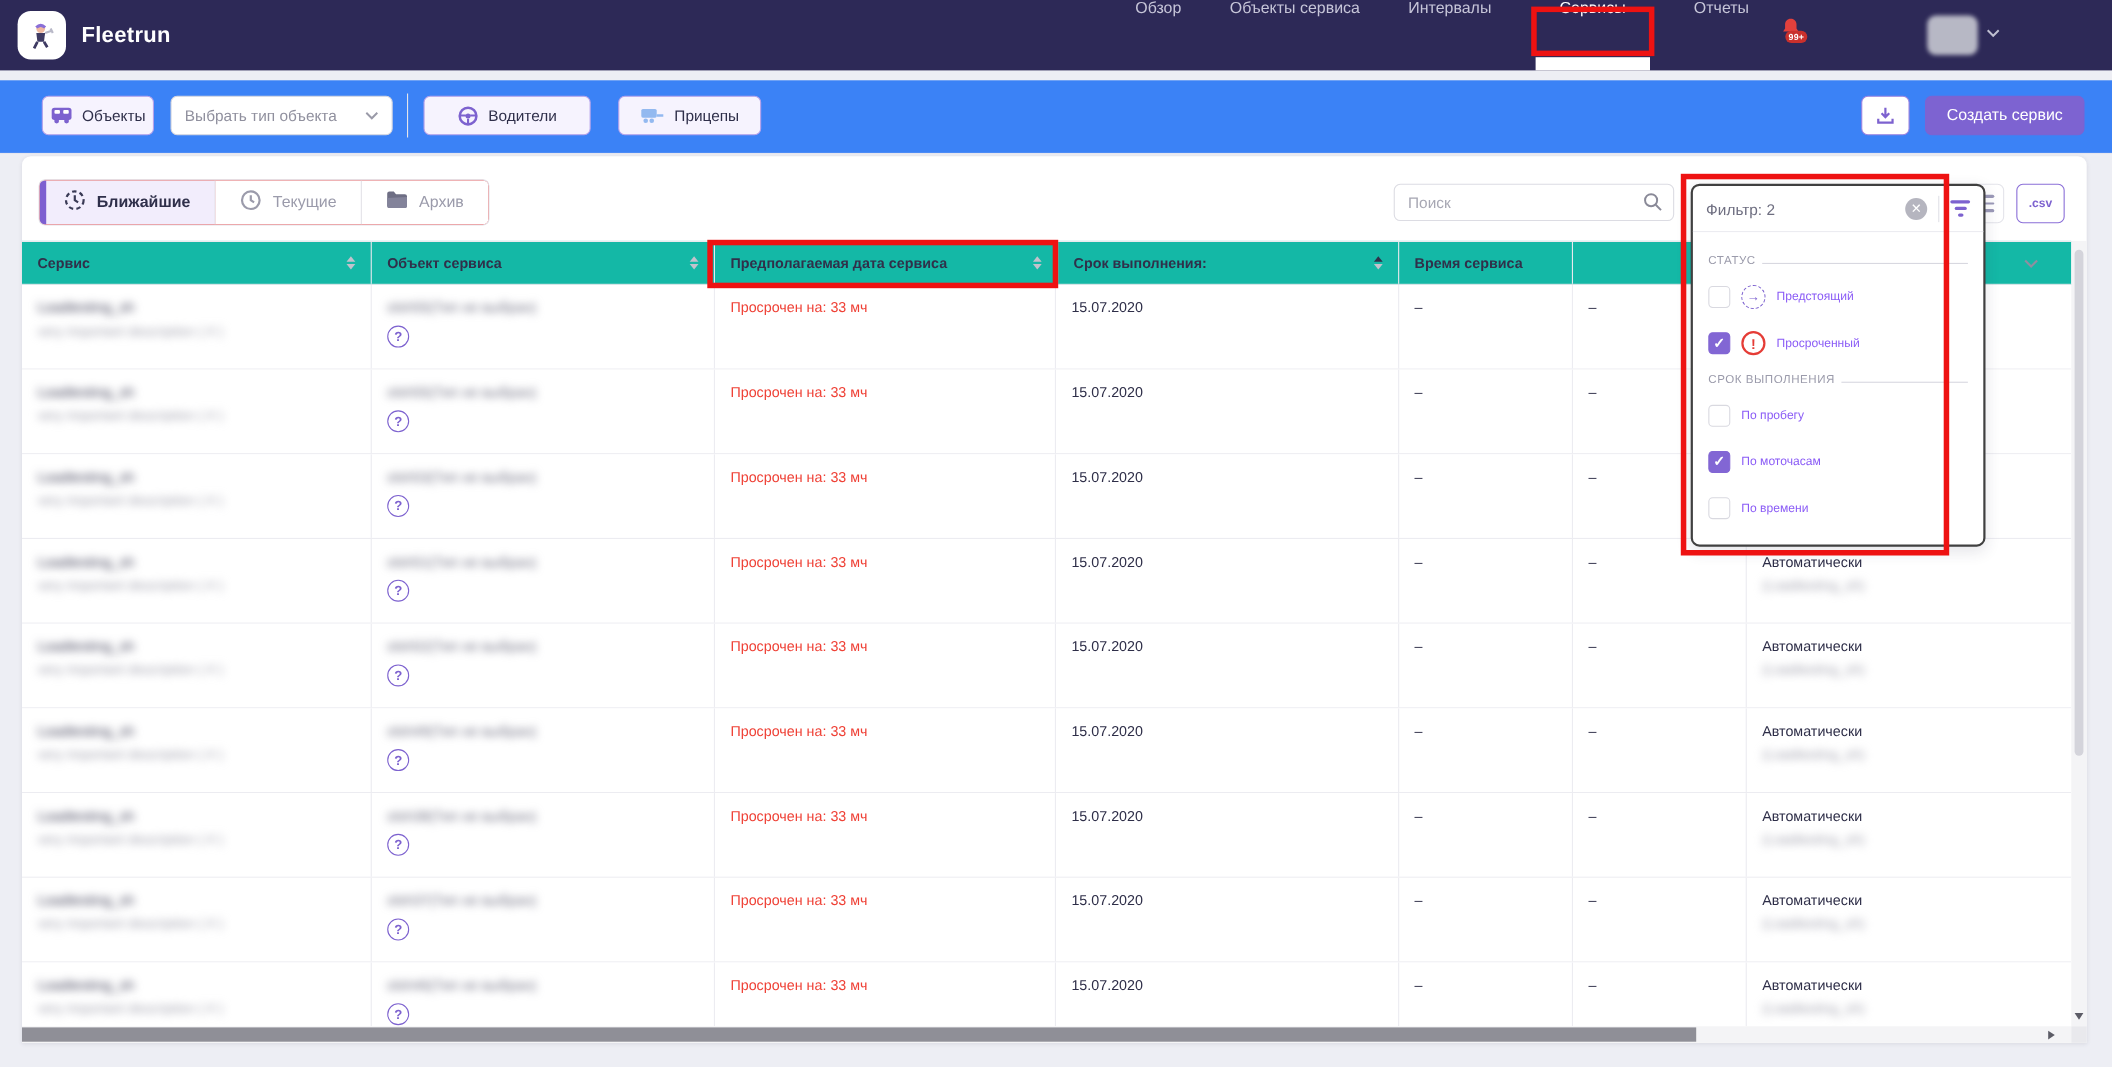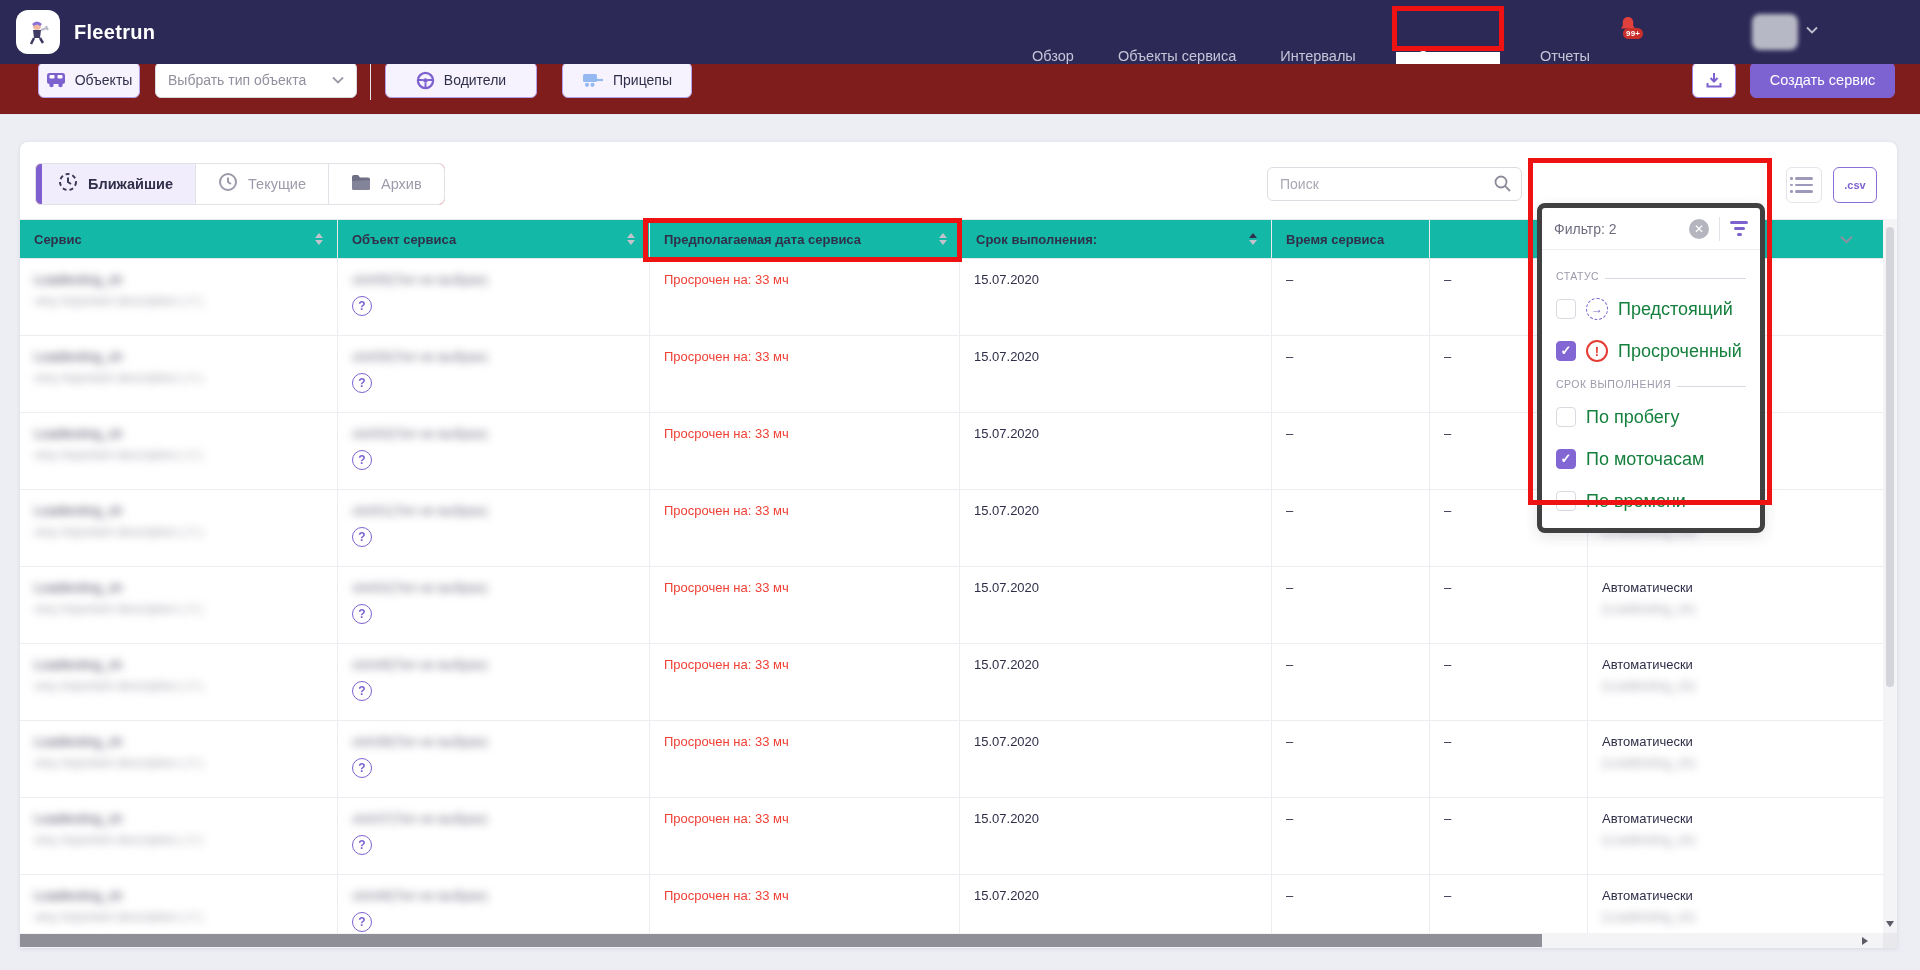--- a/index.html
+++ b/index.html
@@ -6,36 +6,36 @@
   html,body { width:1920px; height:970px; overflow:hidden; background:#edeef4;
               font-family:"Liberation Sans", sans-serif; }
 
   
   .navbar { position:absolute; left:0; top:0; width:1920px; height:64px; background:#2d2957; z-index:50; }
   .logo { position:absolute; left:16px; top:10px; width:44px; height:44px; background:#fff; border-radius:12px;
           display:flex; align-items:center; justify-content:center; cursor:pointer; }
   .brand { position:absolute; left:74px; top:0; height:64px; display:flex; align-items:center;
            color:#fff; font-size:20px; font-weight:bold; letter-spacing:.3px; }
   .nav-items { position:absolute; right:330px; top:0; height:64px; display:flex; gap:44px; }
-  .nav-item { position:relative; display:flex; align-items:flex-end; height:64px; cursor:pointer; }
+  .nav-item { position:relative; display:flex; align-items:flex-start; height:64px; cursor:pointer; }
   .nav-label { color:#c6c5d8; font-size:14.5px; white-space:nowrap; }
   .nav-item.active .nav-label { color:#ffffff; font-weight:500; }
   .nav-item.annotated { padding:0 18px; }
   .nav-item.annotated::before { content:""; position:absolute; top:6px; bottom:13px; left:-8px; right:-8px;
                                 border:5px solid #ee1212; z-index:4; }
   .nav-item.active::after { content:""; position:absolute; bottom:0; left:-4px; right:-4px; height:12px; background:#ffffff; }
   .bell { position:absolute; left:1616px; top:14px; width:36px; height:36px; cursor:pointer; }
   .badge { position:absolute; left:7px; top:14px; background:#c9302c; color:#fff; font-size:8px; font-weight:bold;
            padding:1px 3px; border-radius:7px; letter-spacing:.2px; }
   .avatar { position:absolute; left:1752px; top:14px; width:46px; height:36px; border-radius:8px;
             background:#c7c8d2; filter:blur(2px); opacity:.9; cursor:pointer; }
   .user-chevron { position:absolute; left:1806px; top:26px; }
 
   
-  .toolbar { position:absolute; left:0; top:48px; width:1920px; height:67px; background:#7f1d1d;
+  .toolbar { position:absolute; left:0; top:73px; width:1920px; height:67px; background:#3b82f6;
              border-bottom:1px solid #e6e6ee; z-index:10; }
   .tbtn { position:absolute; top:14px; height:36px; display:flex; align-items:center; justify-content:center; gap:9px;
           border-radius:6px; cursor:pointer; font-size:14px; }
   .tbtn-purple { background:#f6f3fe; border:1px solid #b4a1ea; color:#2f2f4a; font-weight:500; }
   .fake-select { position:absolute; left:155px; top:14px; width:202px; height:36px; background:#fff;
                  border:1px solid #d6d6de; border-radius:6px; display:flex; align-items:center;
                  padding:4px 12px; color:#90909e; font-size:14px; cursor:pointer; }
   .fake-select .sel-label { flex:1; }
   .tool-divider { position:absolute; left:370px; top:12px; width:1px; height:40px; background:#e4e4ea; }
   .btn-download { left:1692px; width:44px; background:#fff; border:1px solid #9c82e0; }
@@ -103,43 +103,43 @@
   .v-thumb { position:absolute; left:3px; top:8px; width:8px; height:460px; background:#d4d4db; border-radius:5px; cursor:pointer; }
   .v-arrow { position:absolute; left:3px; bottom:6px; width:0; height:0; border-left:4px solid transparent;
              border-right:4px solid transparent; border-top:6px solid #5c5c66; cursor:pointer; }
   .hscroll { position:absolute; left:0; top:791px; width:1863px; height:15px; background:#f4f4f6; }
   .h-thumb { position:absolute; left:0; top:1px; width:1522px; height:13px; background:#8f8f97; cursor:pointer; }
   .h-arrow { position:absolute; left:1842px; top:4px; width:0; height:0; border-top:4px solid transparent;
              border-bottom:4px solid transparent; border-left:6px solid #5c5c66; cursor:pointer; }
   .corner { position:absolute; left:1863px; top:791px; width:14px; height:15px; background:#e9e9ed; }
 
   
-  .filter-panel { position:absolute; left:1537px; top:167px; width:228px; height:330px; background:#fff;
-                  border:5px solid #404040; border-radius:8px; box-shadow:0 4px 14px rgba(40,40,70,.12); z-index:30;margin-top:36px; }
+  .filter-panel { position:absolute; left:1537px; top:167px; width:268px; height:330px; background:#fff;
+                  border:2px solid #404040; border-radius:8px; box-shadow:0 4px 14px rgba(40,40,70,.12); z-index:30; }
   .fp-head { height:42px; display:flex; align-items:center; padding:0 12px; border-bottom:1px solid #ececf1; }
   .fp-title { flex:1; color:#6e6e80; font-size:14px; }
   .x-circle { width:20px; height:20px; border-radius:50%; background:#b5b5bf; color:#fff; font-size:12px;
               display:flex; align-items:center; justify-content:center; cursor:pointer; }
   .fp-div { width:1px; height:24px; background:#e2e2e8; margin:0 10px; }
   .funnel { display:flex; flex-direction:column; gap:3.5px; align-items:center; cursor:pointer; }
   .funnel i { display:block; height:2.5px; background:#7d62cf; border-radius:2px; }
   .funnel i:nth-child(1){ width:18px; } .funnel i:nth-child(2){ width:11px; } .funnel i:nth-child(3){ width:5px; }
   .fp-body { padding:10px 14px 0 14px; }
   .fp-sec { display:flex; align-items:flex-end; margin:10px 0 4px 0; }
   .fp-sec-label { font-size:10.5px; color:#9b9bab; letter-spacing:.5px; white-space:nowrap; }
   .fp-sec-line { flex:1; border-bottom:1px solid #d8d8e0; margin-left:6px; margin-bottom:3px; }
   .fp-opt { display:flex; align-items:center; gap:10px; height:30px; margin:12px 0; cursor:pointer; }
   .cb { width:20px; height:20px; border:1.5px solid #d9d9e0; border-radius:4px; background:#fff; flex:none; position:relative; }
   .cb.checked { background:#8266d4; border-color:#8266d4; }
   .cb.checked::after { content:"\2713"; position:absolute; left:3.5px; top:1px; color:#fff; font-size:13px; font-weight:bold; }
   .opt-icon { width:22px; height:22px; border-radius:50%; display:flex; align-items:center; justify-content:center;
               font-weight:bold; flex:none; }
   .opt-icon.upcoming { border:1.6px dashed #7d62cf; color:#7d62cf; font-size:12px; }
   .opt-icon.overdue { border:2px solid #e53c36; color:#e53c36; font-size:13px; }
-  .fp-opt-label { font-size:18px; color:#15803d; }
+  .fp-opt-label { font-size:11px; color:#8b5cf6; }
 
   
   .ann { position:absolute; border:5px solid #ee1212; z-index:40; pointer-events:none; }
   #ann-col { left:643px; top:218px; width:319px; height:44px; }
   #ann-filter { left:1528px; top:158px; width:244px; height:347px; }
 </style>
 </head>
 <body>
 
 <header class="navbar">

